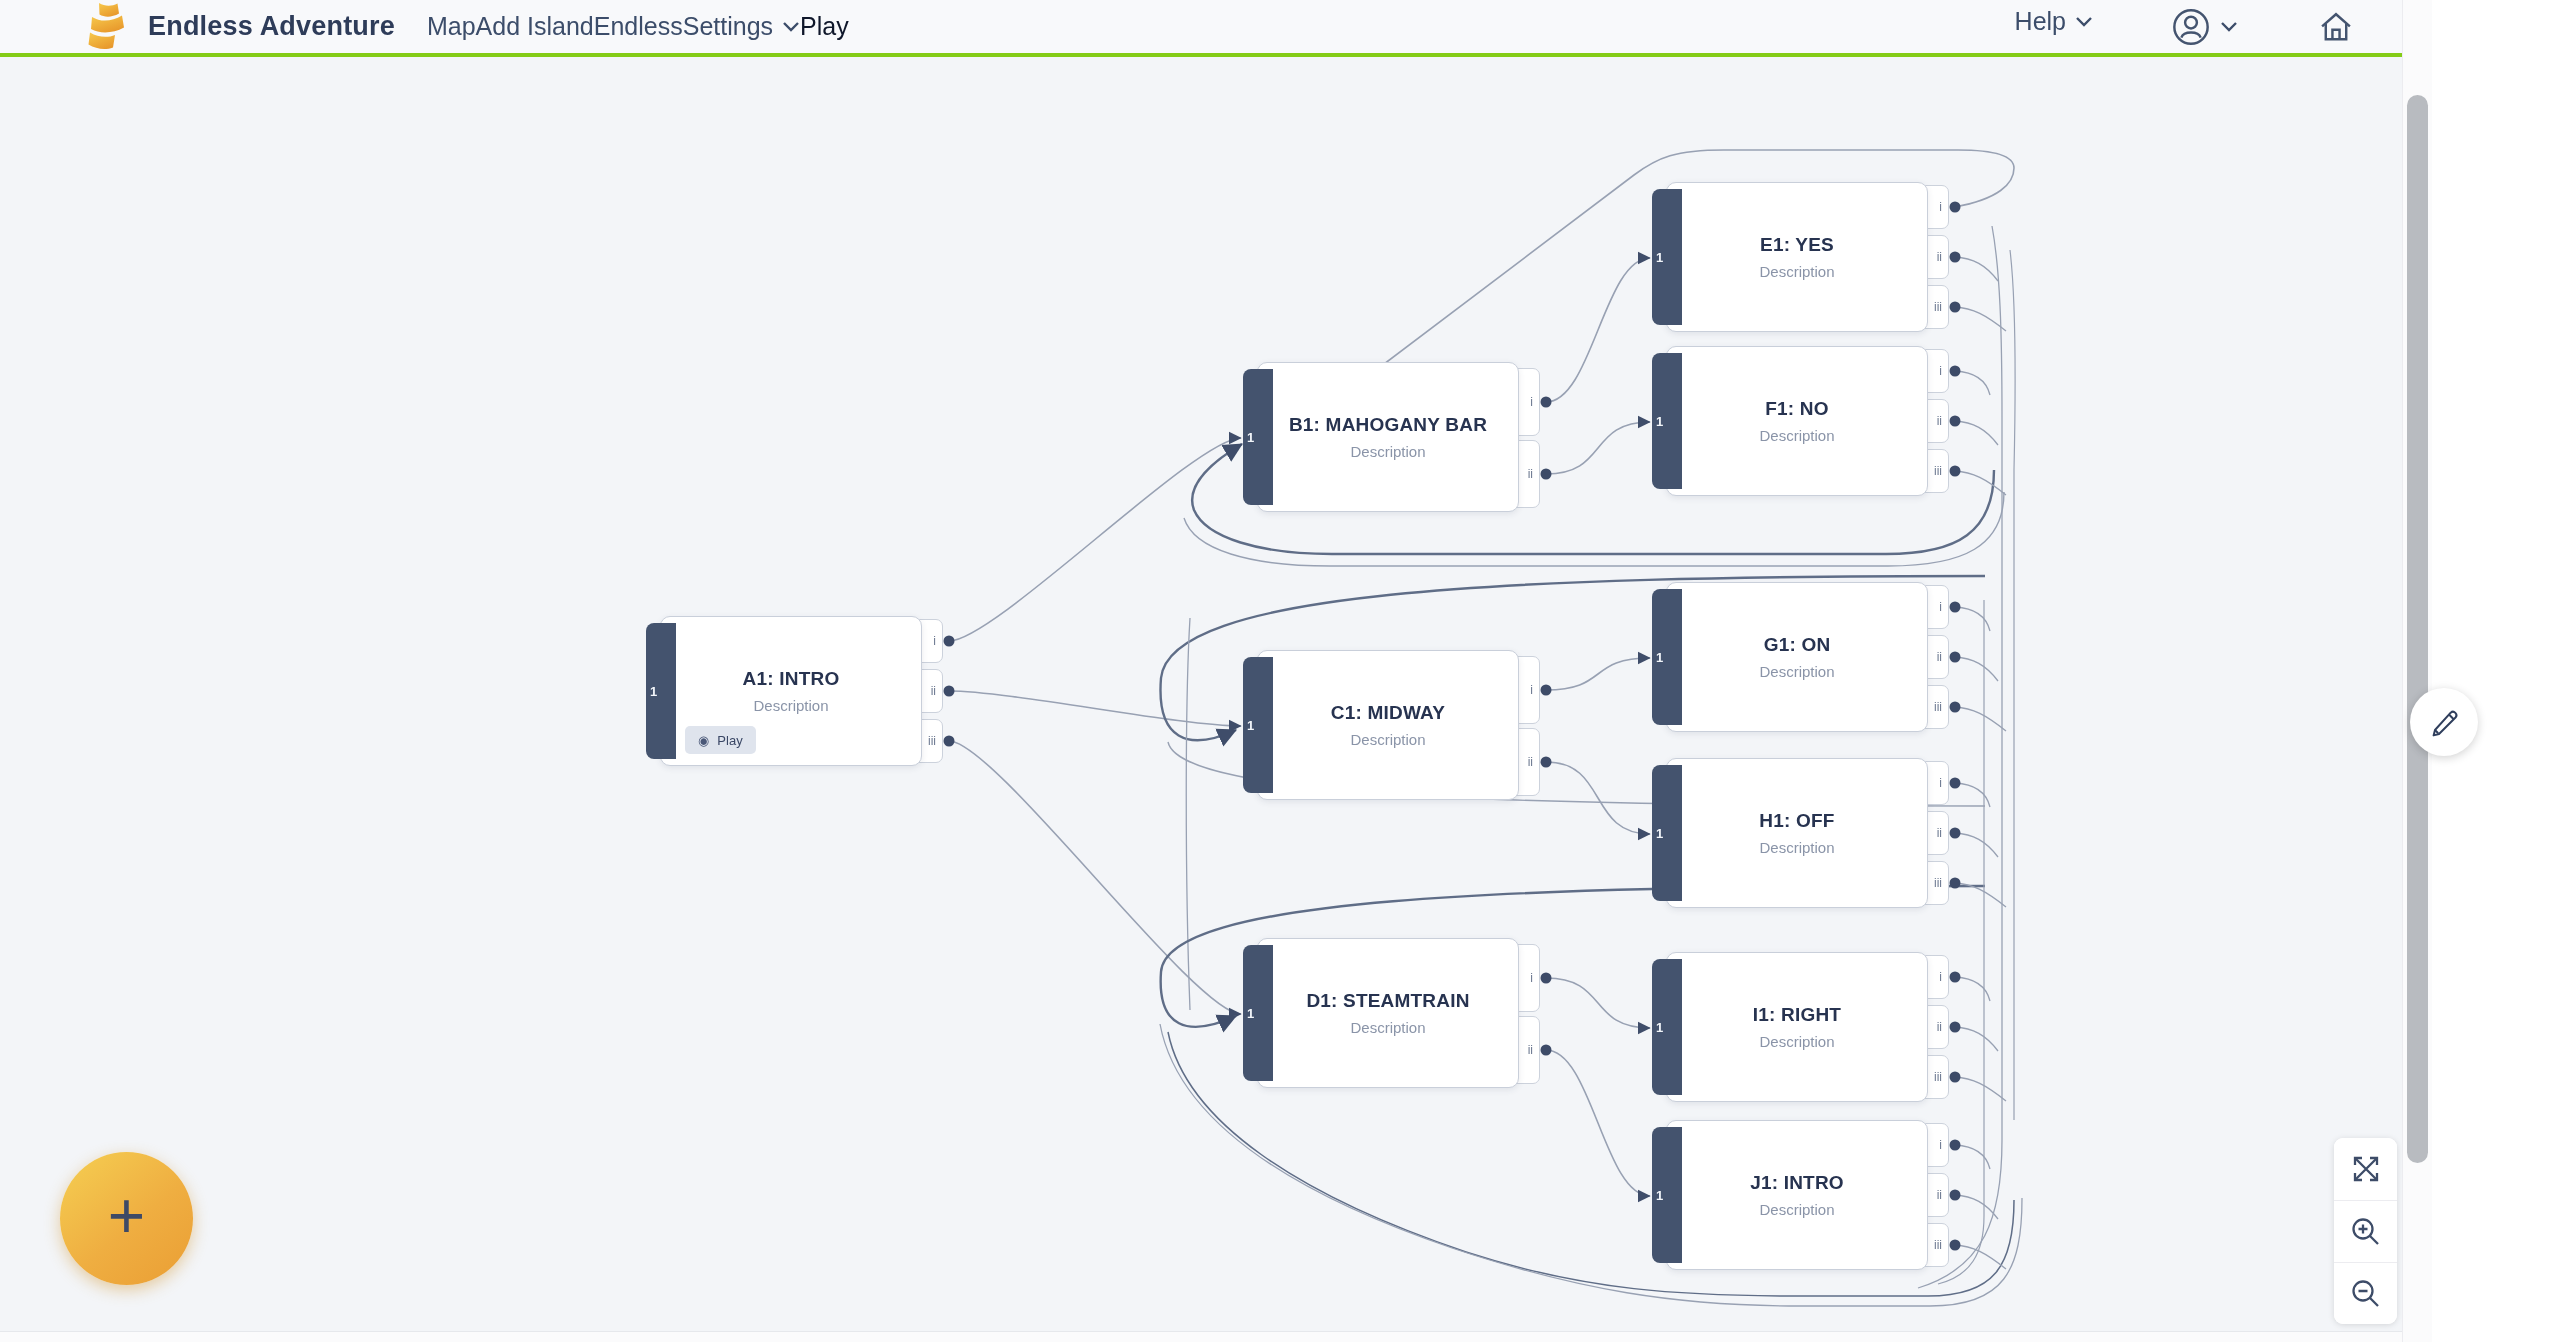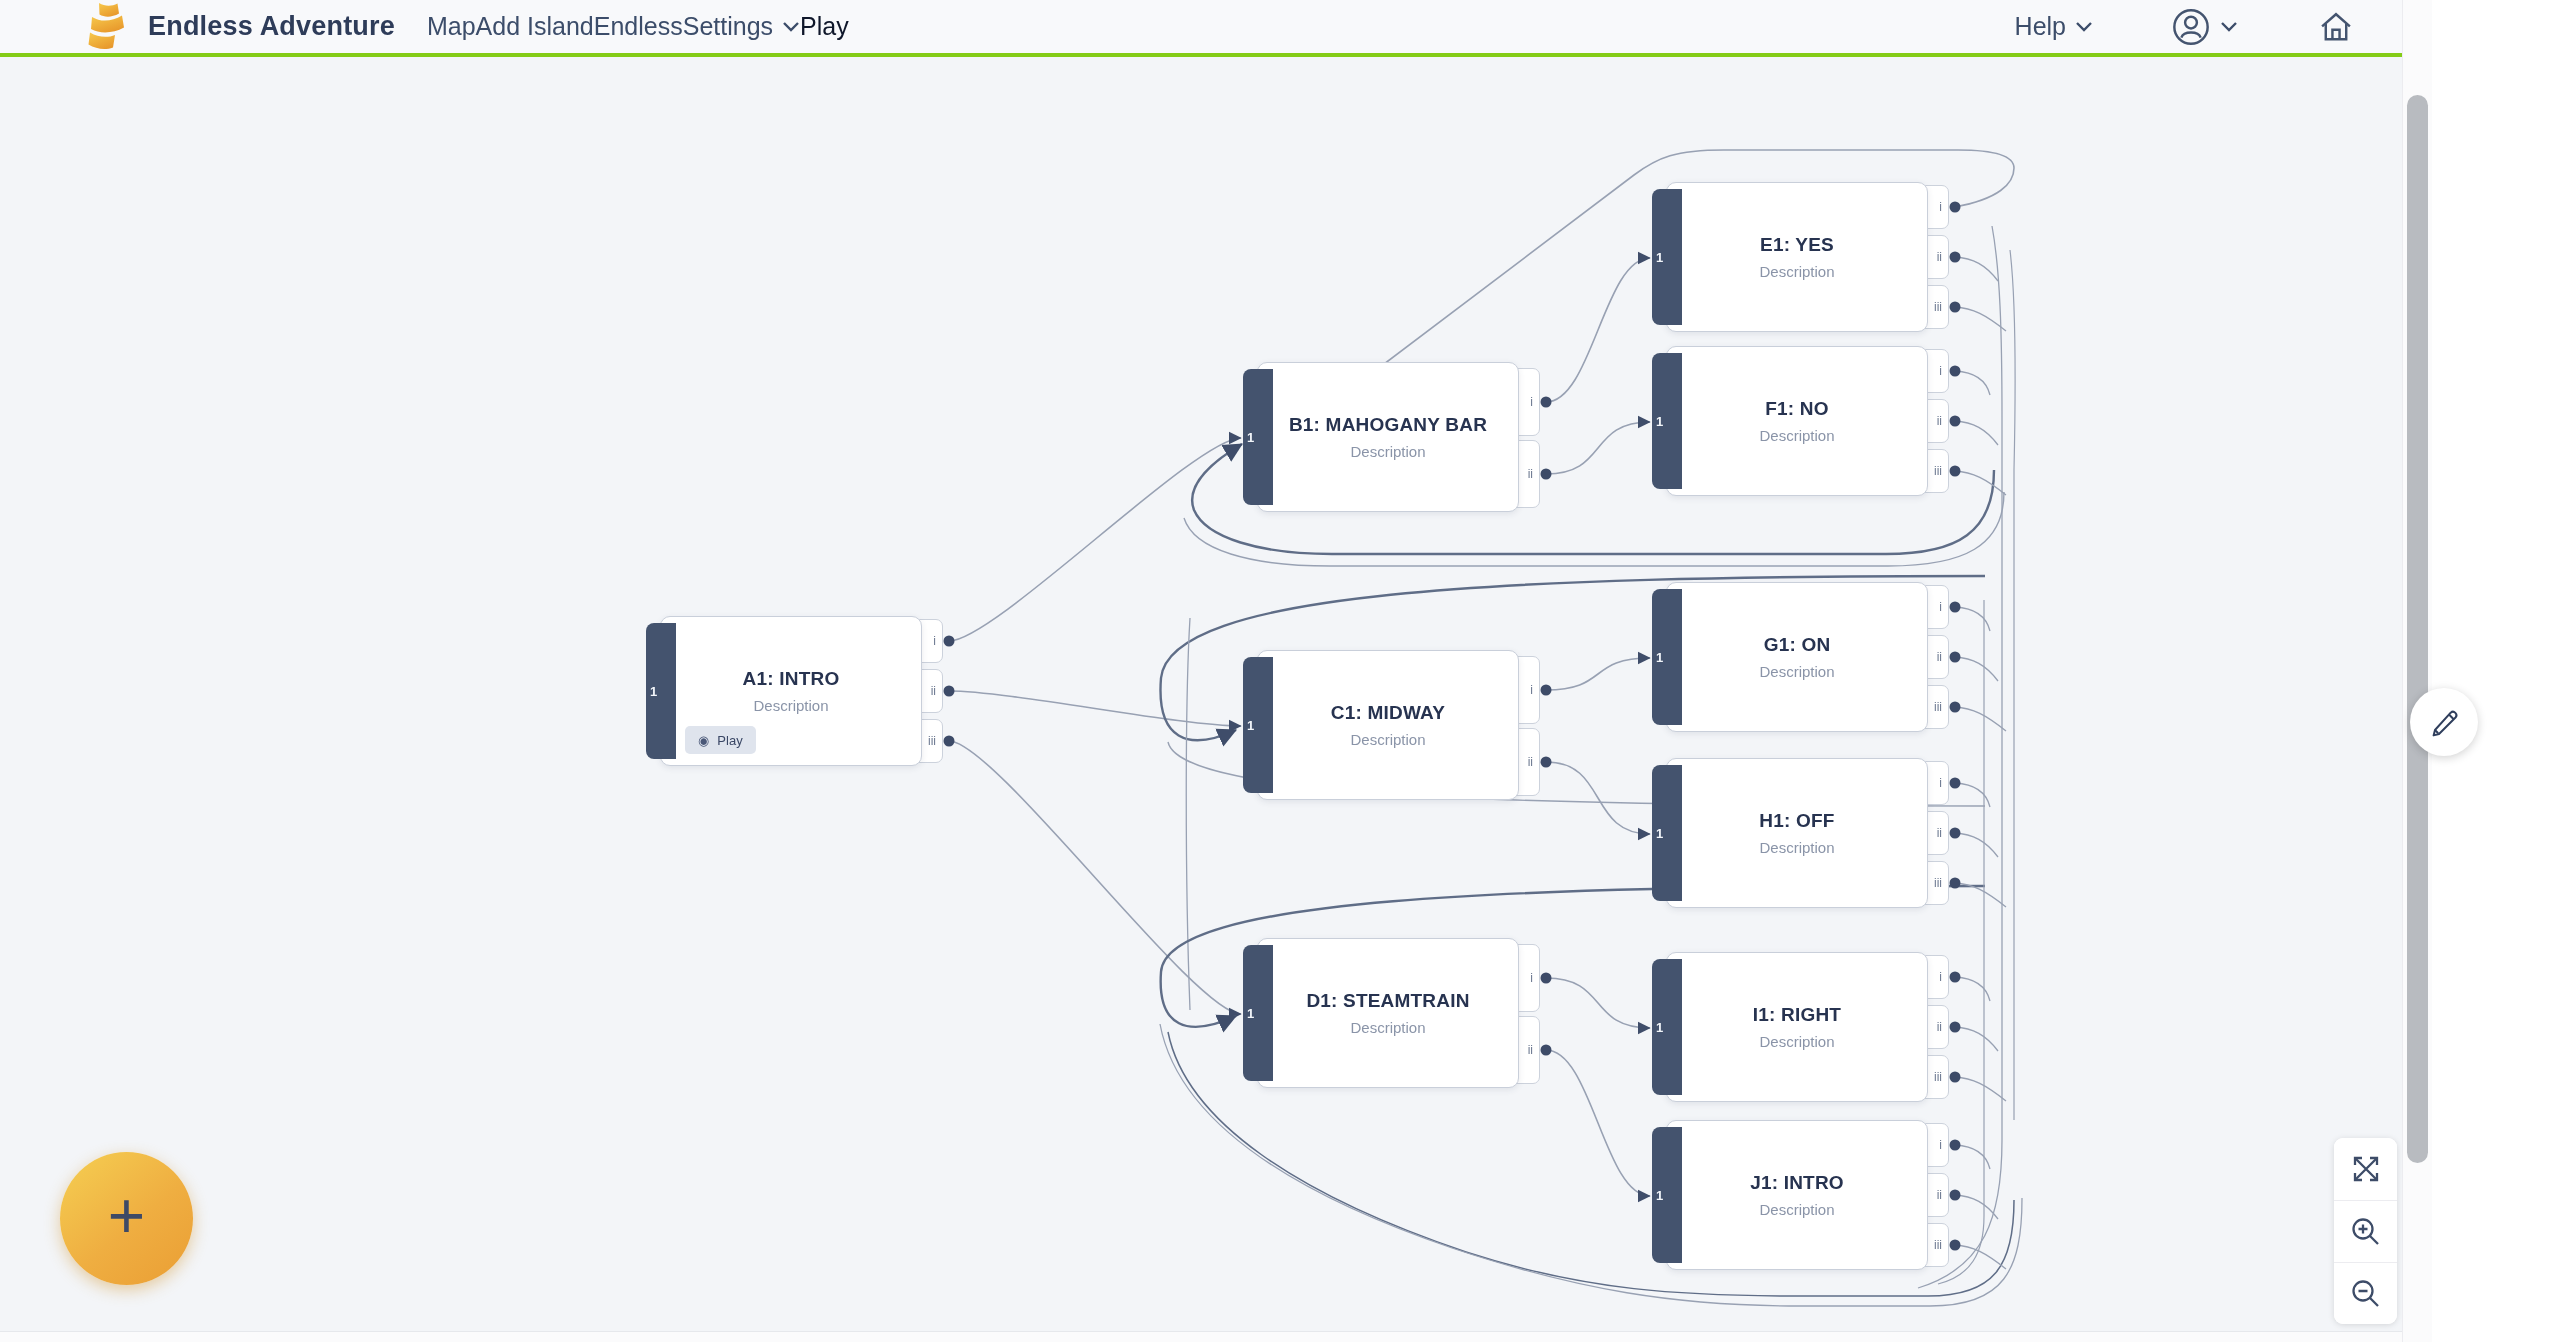--- a/index.html
+++ b/index.html
@@ -8,21 +8,21 @@
 
   
   #header { position:absolute; left:0; top:0; width:2402px; height:57px; background:#f8f9fb;
             border-bottom:4px solid #84cc16; display:flex; align-items:center; z-index:10; }
   #logo { margin-left:84px; width:46px; height:50px; flex:0 0 auto; }
   #app-title { margin-left:18px; font-size:27px; font-weight:bold; color:#2e3c59; letter-spacing:.2px; white-space:nowrap; }
   #nav { display:flex; align-items:center; margin-left:32px; list-style:none; }
   .nav-item { display:flex; align-items:center; gap:9px; font-size:25px; color:#3c4d6a; cursor:pointer; white-space:nowrap; }
   .nav-item.bold { font-weight:normal; color:#0f172a; }
   .chev { width:18px; height:11px; stroke:#3c4d6a; stroke-width:2.4; fill:none; }
-  #header-right { margin-left:auto; display:flex; align-items:center; gap:78px; padding-right:46px; }
+  #header-right { margin-left:auto; display:flex; align-items:flex-start; gap:78px; padding-right:46px; }
   .hicon { stroke:#44546f; stroke-width:2.2; fill:none; }
   .icon-btn { display:flex; align-items:center; gap:9px; cursor:pointer; }
 
   
   #canvas { position:absolute; left:0; top:57px; width:2402px; height:1274px; background:#f3f5f8; z-index:1; }
   #bottom-strip { position:absolute; left:0; top:1331px; width:2402px; height:11px; background:#fbfbfc; border-top:1px solid #e6e8ec; z-index:4; }
   #edge-layer { position:absolute; left:0; top:0; width:2560px; height:1342px; z-index:2; pointer-events:none; }
 
   
   #nodes { position:absolute; left:0; top:0; width:2560px; height:1342px; z-index:3; }

